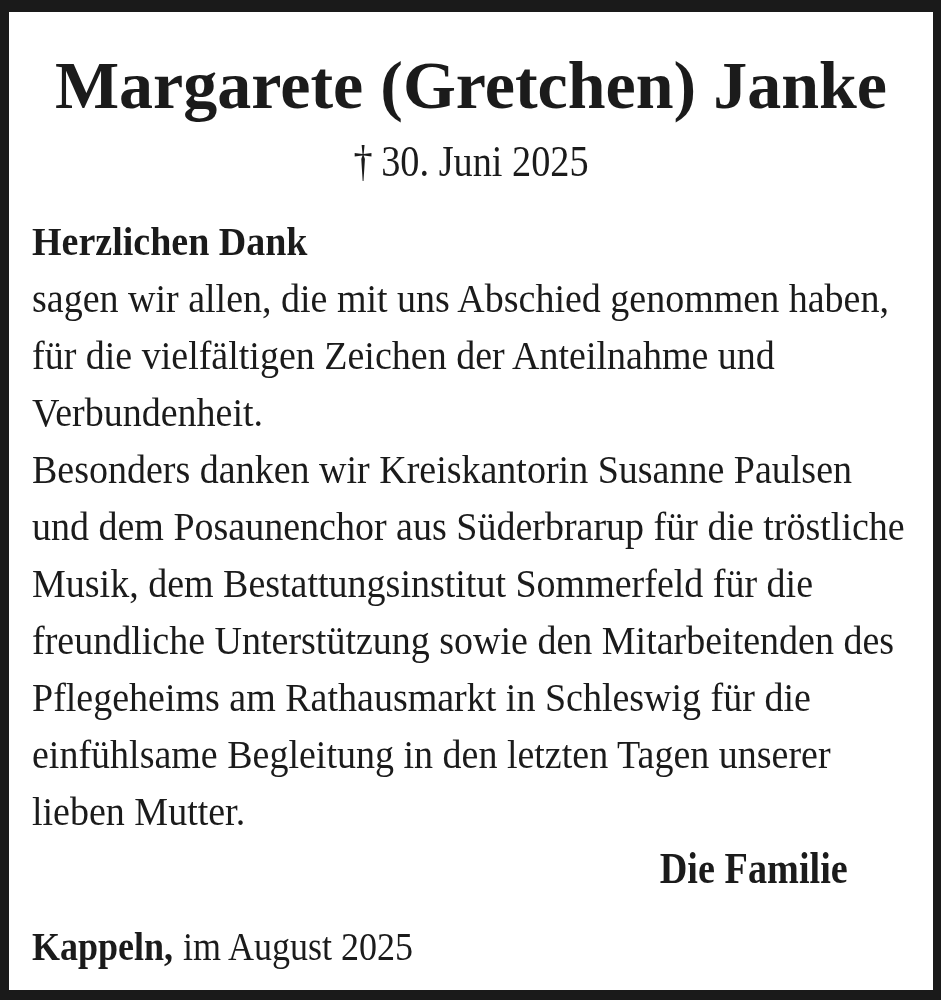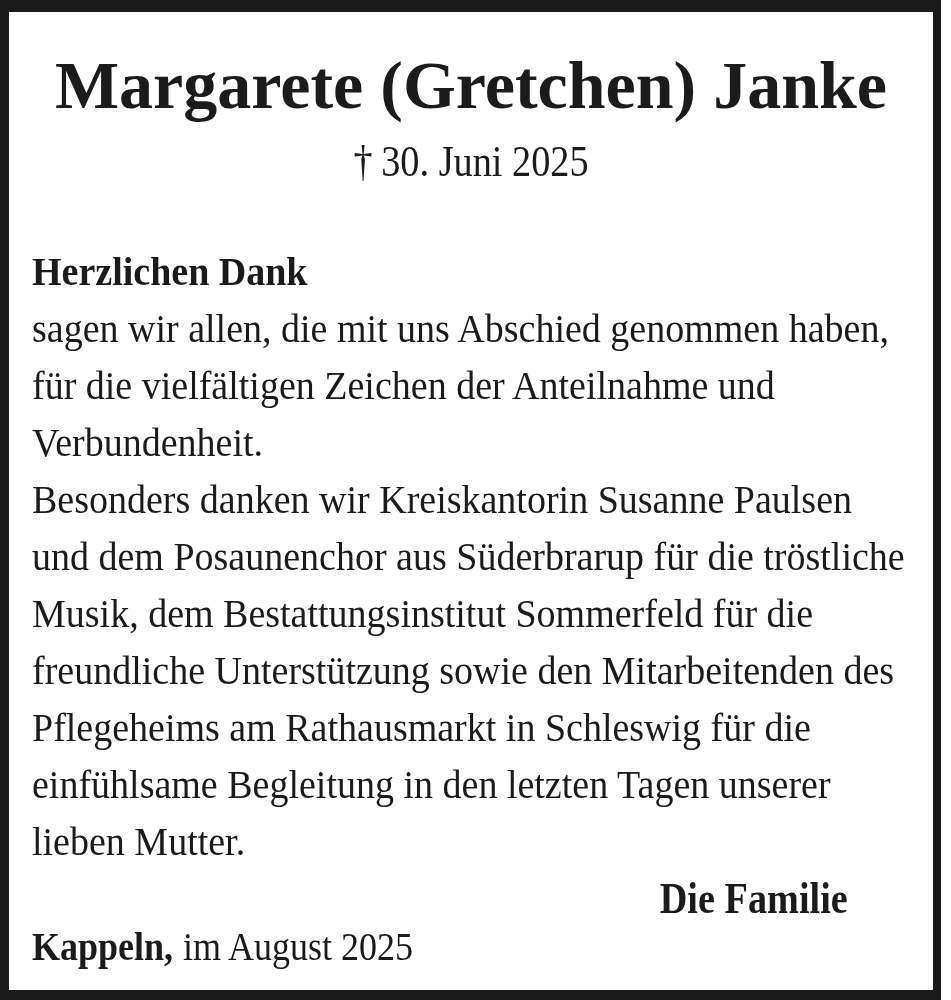--- a/index.html
+++ b/index.html
@@ -46,21 +46,21 @@
     font-size: 44px;
     line-height: 48px;
     white-space: nowrap;
     transform: scaleX(0.87);
   }
   .deathdate .dagger {
     margin-right: 10px;
   }
   .bodytext {
     position: absolute;
-    top: 231px;
+    top: 201px;
     left: 23px;
     right: 30px;
     font-size: 40px;
     line-height: 57px;
   }
   .line {
     white-space: nowrap;
     transform: scaleX(0.95);
     transform-origin: 0 50%;
   }

